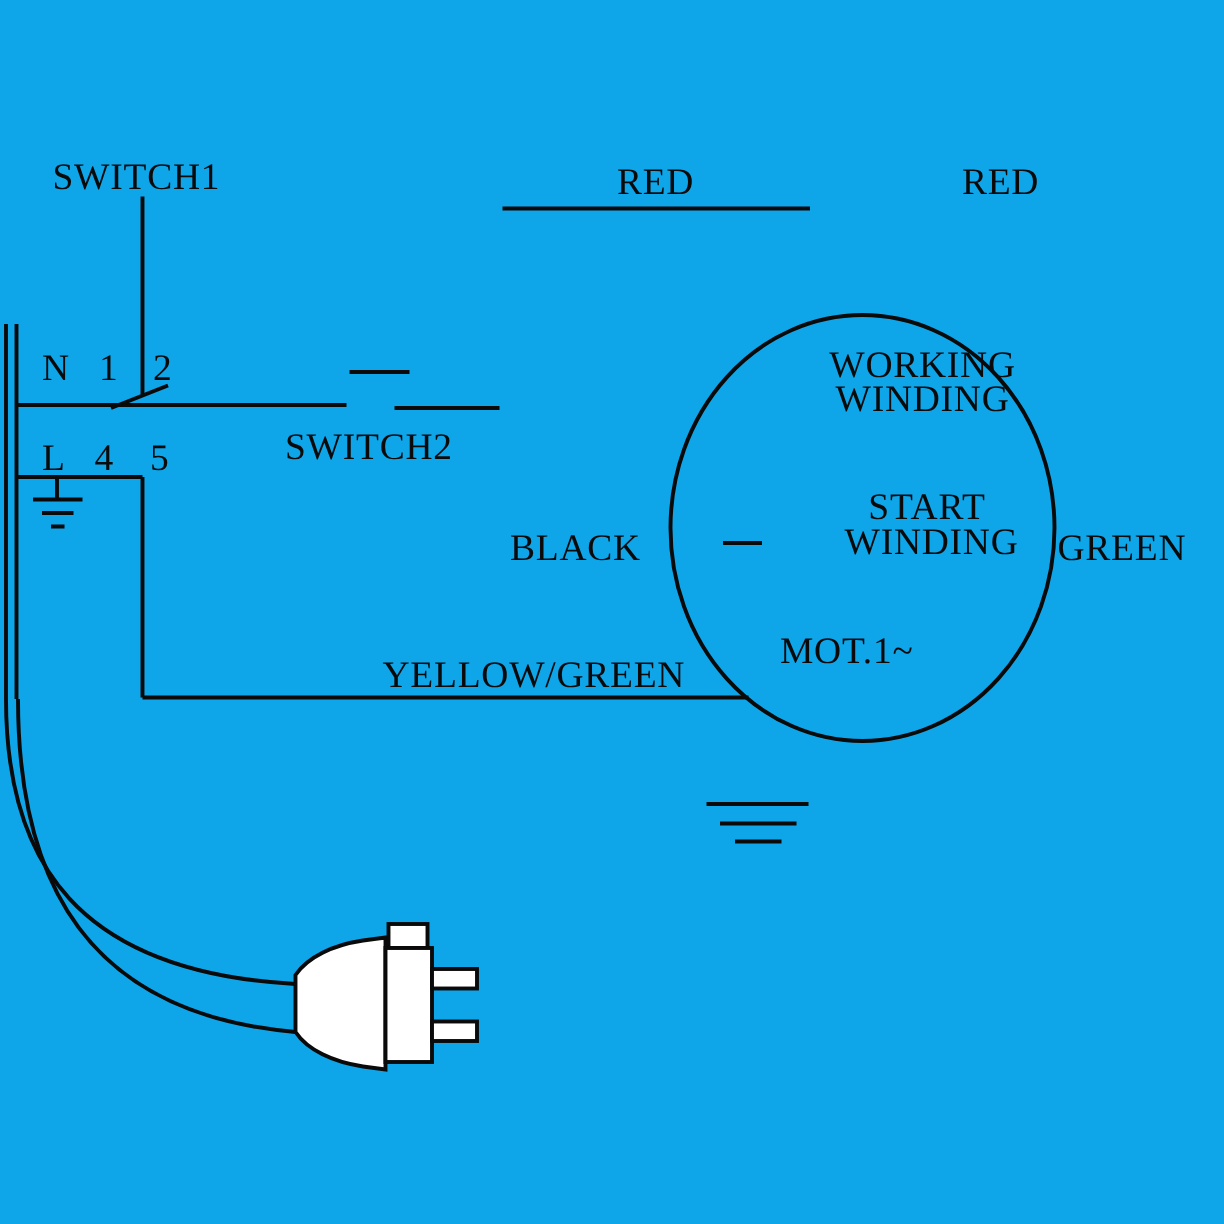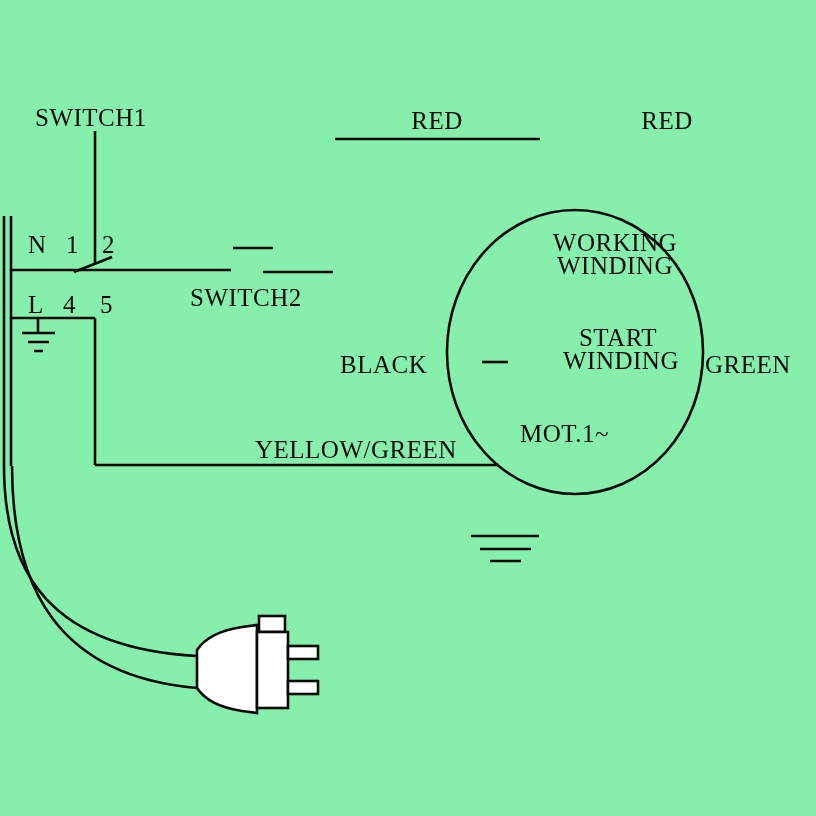--- a/index.html
+++ b/index.html
@@ -4,21 +4,21 @@
 <style>
   html, body {
     margin: 0;
     padding: 0;
     background: #ffffff;
   }
   .canvas {
     position: relative;
     width: 816px;
     height: 816px;
-    background: #86efac;
+    background: #0ea5e9;
     overflow: hidden;
   }
   svg { display: block; }
   .ln {
     stroke: #0a0a0a;
     stroke-width: 2.6;
     fill: none;
     stroke-linecap: butt;
   }
   .shape {

